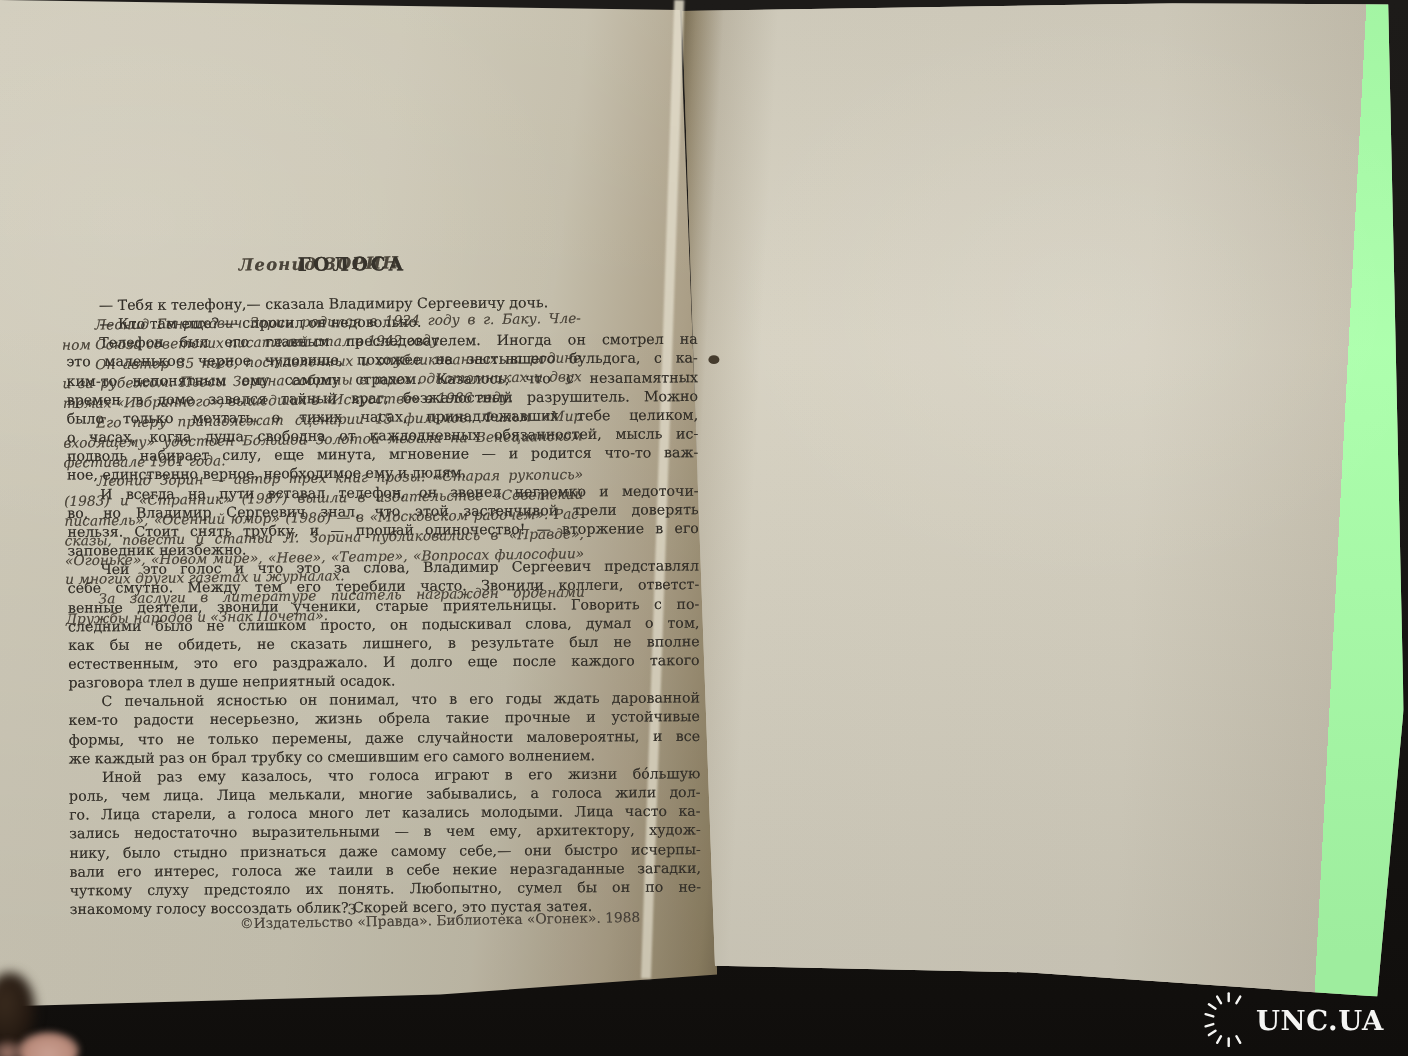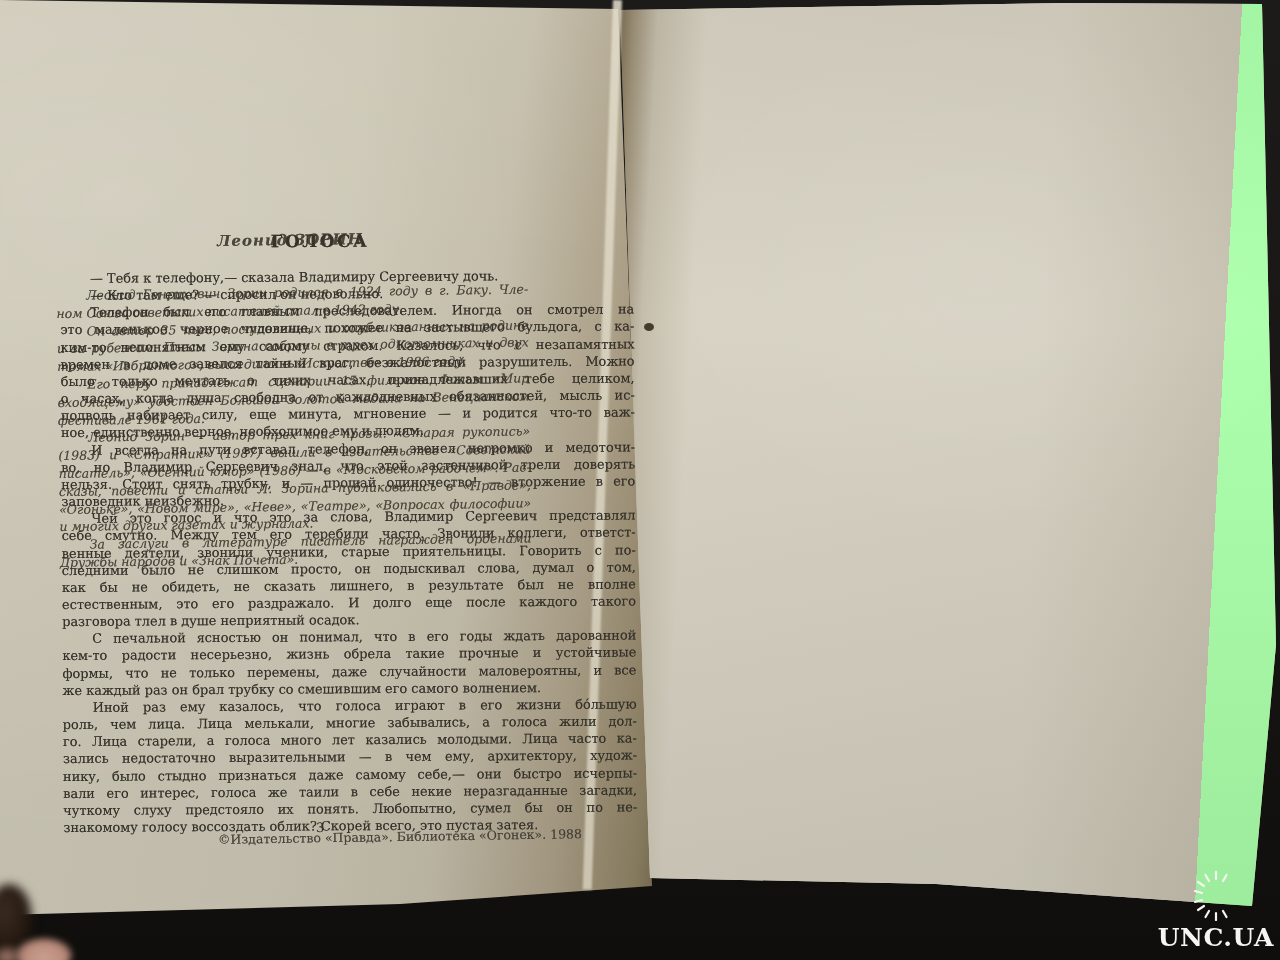--- a/index.html
+++ b/index.html
@@ -56,22 +56,22 @@
   
   #finger-shadow{position:absolute;left:-14px;top:884px;width:46px;height:70px;border-radius:50%;
       background:radial-gradient(ellipse at 40% 40%, #3a2b1e 0%, #241911 60%, rgba(20,14,9,0) 100%);
       filter:blur(5px);}
   #finger-tip{position:absolute;left:16px;top:938px;width:56px;height:34px;border-radius:50%;
       background:radial-gradient(ellipse at 50% 60%, #caa092 0%, #b98a7a 55%, rgba(90,55,40,0) 100%);
       filter:blur(3px);}
   #finger-tip2{position:absolute;left:-8px;top:946px;width:30px;height:22px;border-radius:50%;
       background:radial-gradient(ellipse, #a87c6e 0%, rgba(90,55,40,0) 100%);filter:blur(3px);}
   
-  #watermark{position:absolute;right:6px;bottom:8px;display:flex;align-items:center;gap:2px;
-      color:#f5f5f3;flex-direction:column;}
+  #watermark{position:absolute;right:22px;bottom:8px;display:flex;align-items:center;gap:2px;
+      color:#f5f5f3;}
   #watermark .wm-text{font-family:"DejaVu Serif",serif;font-weight:bold;font-size:25px;
       letter-spacing:.5px;}
 </style>
 </head>
 <body>
 
 <div id="stage">
 
   <div id="left-page" class="page">
     <div class="sheen"></div>

